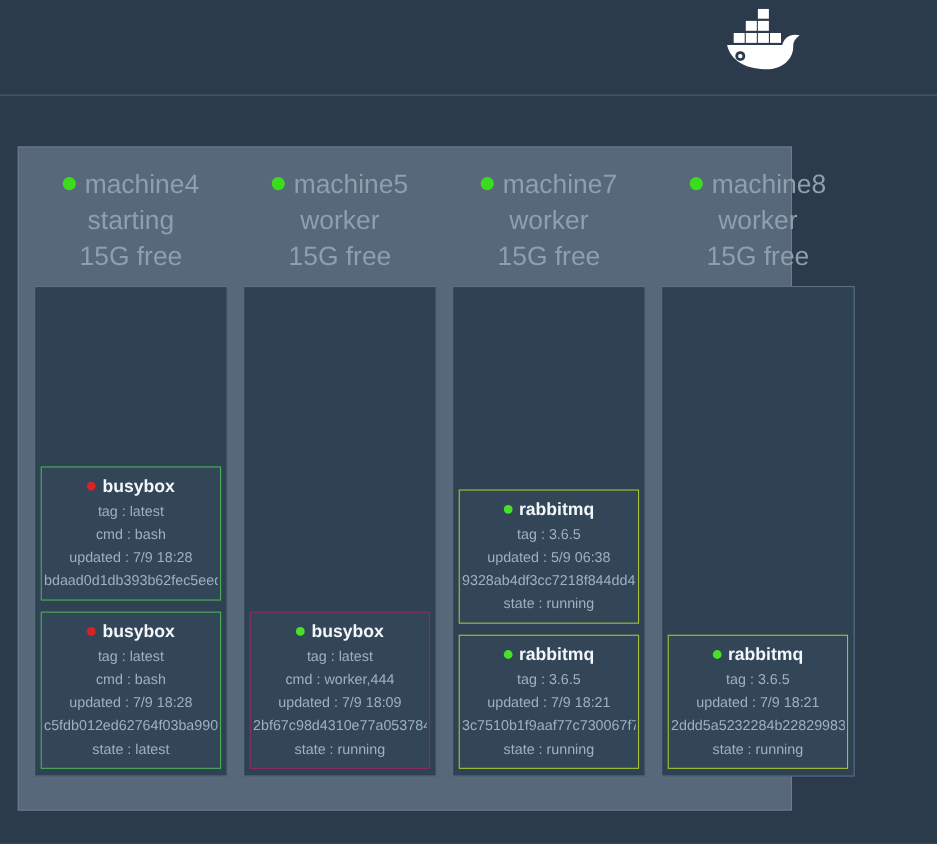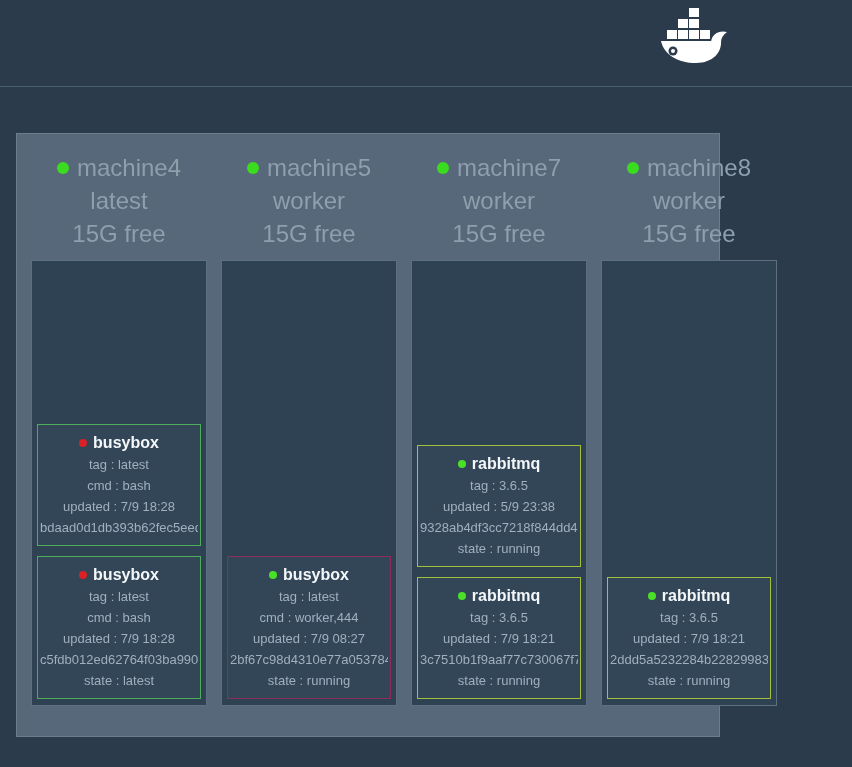--- a/index.html
+++ b/index.html
@@ -116,21 +116,21 @@
   </svg>
 </div>
 
 <div class="panel">
 
   <div class="column">
     <div class="node-header">
       <div>
         <span class="dot" style="background: rgb(59, 220, 32);"></span><span>machine4</span>
       </div>
-      <div>latest</div>
+      <div>starting</div>
       <div>15G free</div>
     </div>
     <div class="node-box">
       <div class="card" style="border-color: rgb(76, 174, 90);">
         <div class="card-title">
           <span class="dot-sm" style="background: rgb(218, 33, 38);"></span><span>busybox</span>
         </div>
         <div class="card-line">tag : latest</div>
         <div class="card-line">cmd : bash</div>
         <div class="card-line">updated : 7/9 18:28</div>
@@ -157,42 +157,42 @@
       <div>worker</div>
       <div>15G free</div>
     </div>
     <div class="node-box">
       <div class="card" style="border-color: rgb(142, 44, 92);">
         <div class="card-title">
           <span class="dot-sm" style="background: rgb(74, 224, 40);"></span><span>busybox</span>
         </div>
         <div class="card-line">tag : latest</div>
         <div class="card-line">cmd : worker,444</div>
-        <div class="card-line">updated : 7/9 08:27</div>
+        <div class="card-line">updated : 7/9 18:09</div>
         <div class="card-line hash">2bf67c98d4310e77a053784f9d03a04</div>
         <div class="card-line">state : running</div>
       </div>
     </div>
   </div>
 
   <div class="column">
     <div class="node-header">
       <div>
         <span class="dot" style="background: rgb(59, 220, 32);"></span><span>machine7</span>
       </div>
       <div>worker</div>
       <div>15G free</div>
     </div>
     <div class="node-box">
       <div class="card" style="border-color: rgb(163, 193, 58);">
         <div class="card-title">
           <span class="dot-sm" style="background: rgb(74, 224, 40);"></span><span>rabbitmq</span>
         </div>
         <div class="card-line">tag : 3.6.5</div>
-        <div class="card-line">updated : 5/9 23:38</div>
+        <div class="card-line">updated : 5/9 06:38</div>
         <div class="card-line hash">9328ab4df3cc7218f844dd42196aab7</div>
         <div class="card-line">state : running</div>
       </div>
       <div class="card" style="border-color: rgb(163, 193, 58);">
         <div class="card-title">
           <span class="dot-sm" style="background: rgb(74, 224, 40);"></span><span>rabbitmq</span>
         </div>
         <div class="card-line">tag : 3.6.5</div>
         <div class="card-line">updated : 7/9 18:21</div>
         <div class="card-line hash">3c7510b1f9aaf77c730067f74451e05</div>

